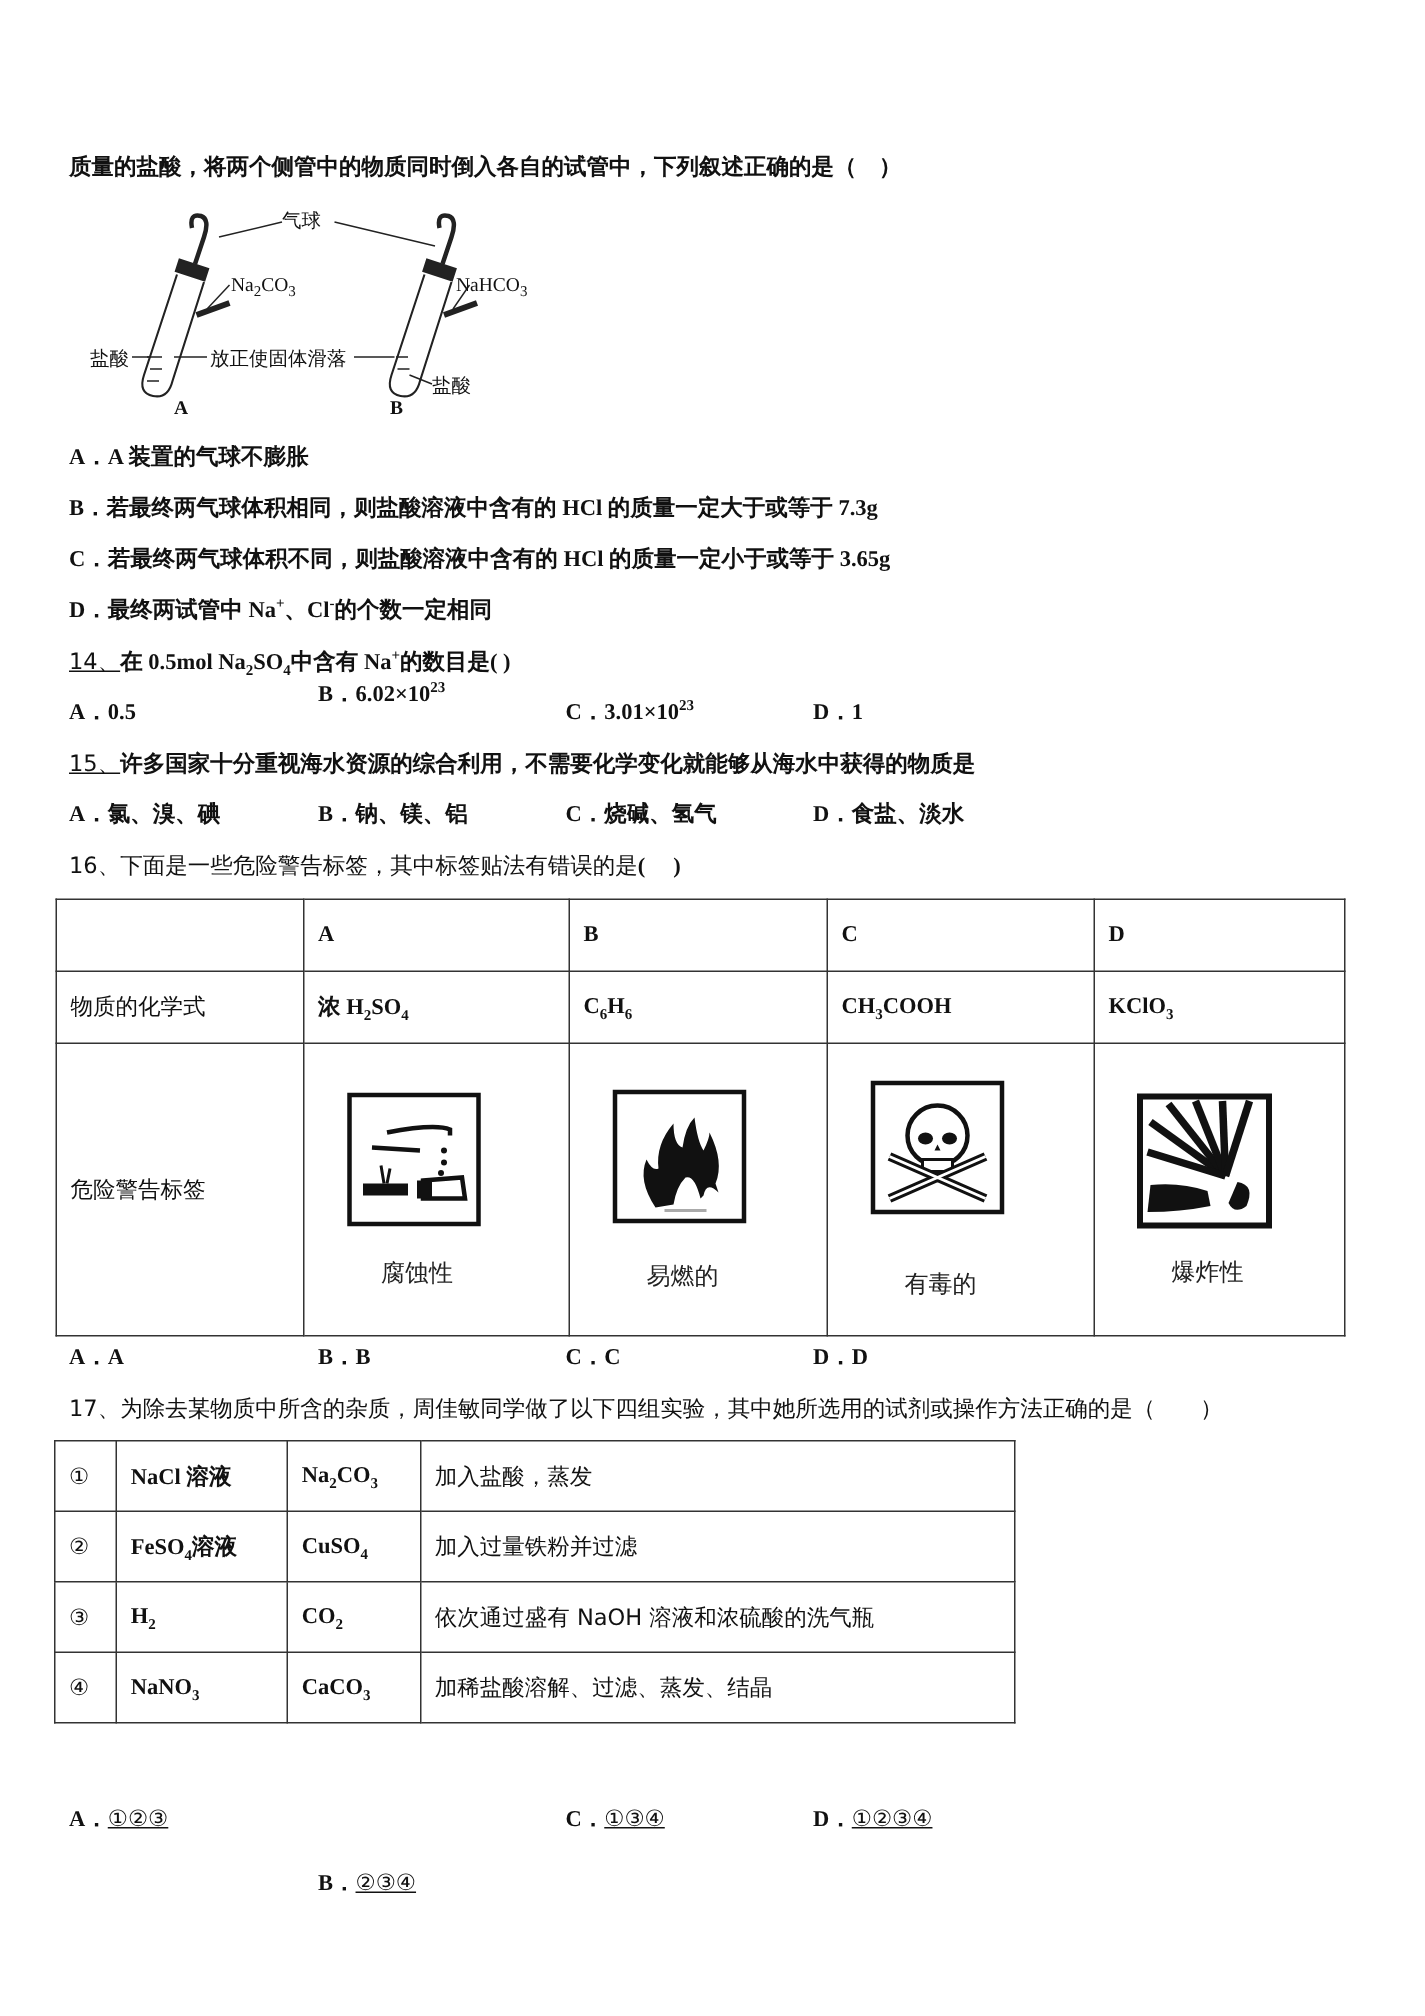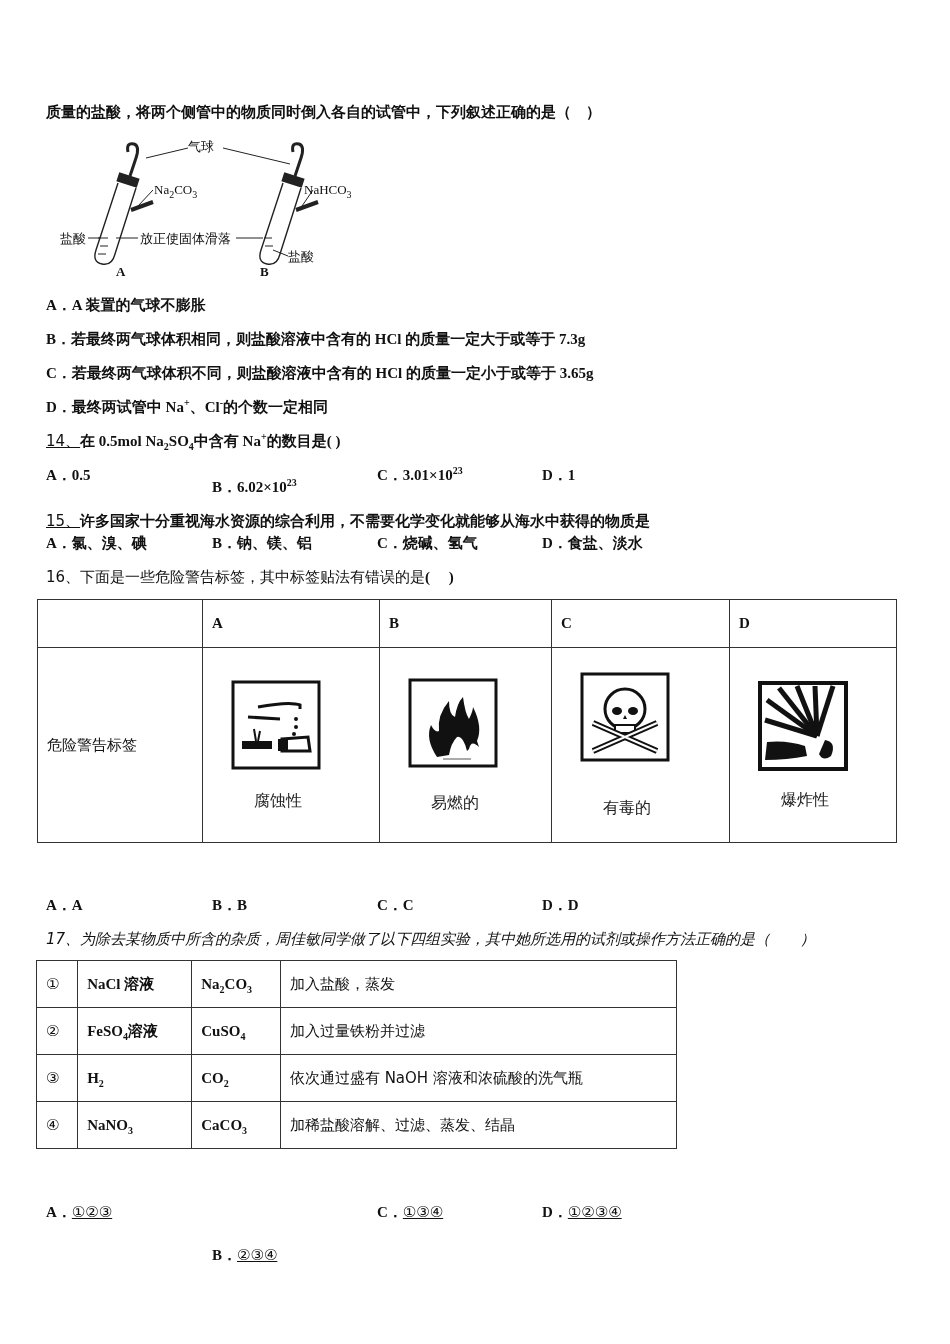--- a/index.html
+++ b/index.html
@@ -82,44 +82,51 @@
   <span>C．</span><span>若最终两气球体积不同，则盐酸溶液中含有的 HCl 的质量一定小于或等于 3.65g</span>
 </div>
 <div class="line b" style="top:397px;">
   <span>D．</span><span>最终两试管中 Na</span><sup>+</sup><span>、Cl</span><sup>-</sup><span>的个数一定相同</span>
 </div>
 
 <div class="line b" style="top:431px;">
   <span class="sans">14、</span><span>在 0.5mol Na</span><sub>2</sub><span>SO</span><sub>4</sub><span>中含有 Na</span><sup>+</sup><span>的数目是( )</span>
 </div>
 <div class="opt" style="left:46px;top:465px;"><span>A．</span><span>0.5</span></div>
-<div class="opt" style="left:212px;top:477px;text-align:right;"><span>B．</span><span>6.02×10</span><sup>23</sup></div>
+<div class="opt" style="left:212px;top:453px;text-align:right;"><span>B．</span><span>6.02×10</span><sup>23</sup></div>
 <div class="opt" style="left:377px;top:465px;"><span>C．</span><span>3.01×10</span><sup>23</sup></div>
 <div class="opt" style="left:542px;top:465px;"><span>D．</span><span>1</span></div>
 
-<div class="line b" style="top:511px;text-align:right;">
+<div class="line b" style="top:499px;text-align:right;">
   <span class="sans">15、</span><span>许多国家十分重视海水资源的综合利用，不需要化学变化就能够从海水中获得的物质是</span>
 </div>
 <div class="opt" style="left:46px;top:533px;"><span>A．</span><span>氯、溴、碘</span></div>
 <div class="opt" style="left:212px;top:533px;"><span>B．</span><span>钠、镁、铝</span></div>
 <div class="opt" style="left:377px;top:533px;"><span>C．</span><span>烧碱、氢气</span></div>
 <div class="opt" style="left:542px;top:533px;"><span>D．</span><span>食盐、淡水</span></div>
 
 <div class="line cn" style="top:567px;">
   <span>16、</span><span>下面是一些危险警告标签，其中标签贴法有错误的是</span><span class="b" style="font-family:'Liberation Serif',serif;">(　 )</span>
 </div>
 
 <table id="t16">
   <tbody>
       <tr>
     <td class="hdr" style="width:146px;"></td>
     <td class="hdr" style="width:158px;">A</td>
     <td class="hdr" style="width:153px;">B</td>
     <td class="hdr" style="width:159px;">C</td>
     <td class="hdr">D</td>
+  </tr>
+  <tr>
+    <td class="fr cn">物质的化学式</td>
+    <td class="fr b"><span>浓 H</span><sub>2</sub><span>SO</span><sub>4</sub></td>
+    <td class="fr b"><span>C</span><sub>6</sub><span>H</span><sub>6</sub></td>
+    <td class="fr b"><span>CH</span><sub>3</sub><span>COOH</span></td>
+    <td class="fr b"><span>KClO</span><sub>3</sub></td>
   </tr>
   <tr>
     <td class="img cn">危险警告标签</td>
     <td class="img">
       <svg class="sign" viewBox="0 0 92 92">
         <rect x="3" y="3" width="86" height="86" fill="#fff" stroke="#111" stroke-width="3"></rect>
         <path d="M28 28 Q60 22 70 26 L70 30" stroke="#111" stroke-width="3" fill="none"></path>
         <path d="M18 38 L50 40" stroke="#111" stroke-width="3"></path>
         <circle cx="66" cy="40" r="2" fill="#111"></circle>
             <circle cx="66" cy="48" r="2" fill="#111"></circle>
@@ -170,21 +177,21 @@
     </td>
   </tr>
 </tbody>
   </table>
 
 <div class="opt" style="left:46px;top:895px;"><span>A．</span><span>A</span></div>
 <div class="opt" style="left:212px;top:895px;"><span>B．</span><span>B</span></div>
 <div class="opt" style="left:377px;top:895px;"><span>C．</span><span>C</span></div>
 <div class="opt" style="left:542px;top:895px;"><span>D．</span><span>D</span></div>
 
-<div class="line cn" style="top:929px;font-style:italic;">
+<div class="line cn" style="top:929px;">
   <span>17、</span><span>为除去某物质中所含的杂质，周佳敏同学做了以下四组实验，其中她所选用的试剂或操作方法正确的是（　　）</span>
 </div>
 
 <table id="t17">
   <tbody>
   <tr>
     <td class="cn">①</td>
     <td class="formula"><span>NaCl 溶液</span></td>
     <td class="formula"><span>Na</span><sub>2</sub><span>CO</span><sub>3</sub></td>
     <td class="cn">加入盐酸，蒸发</td>

